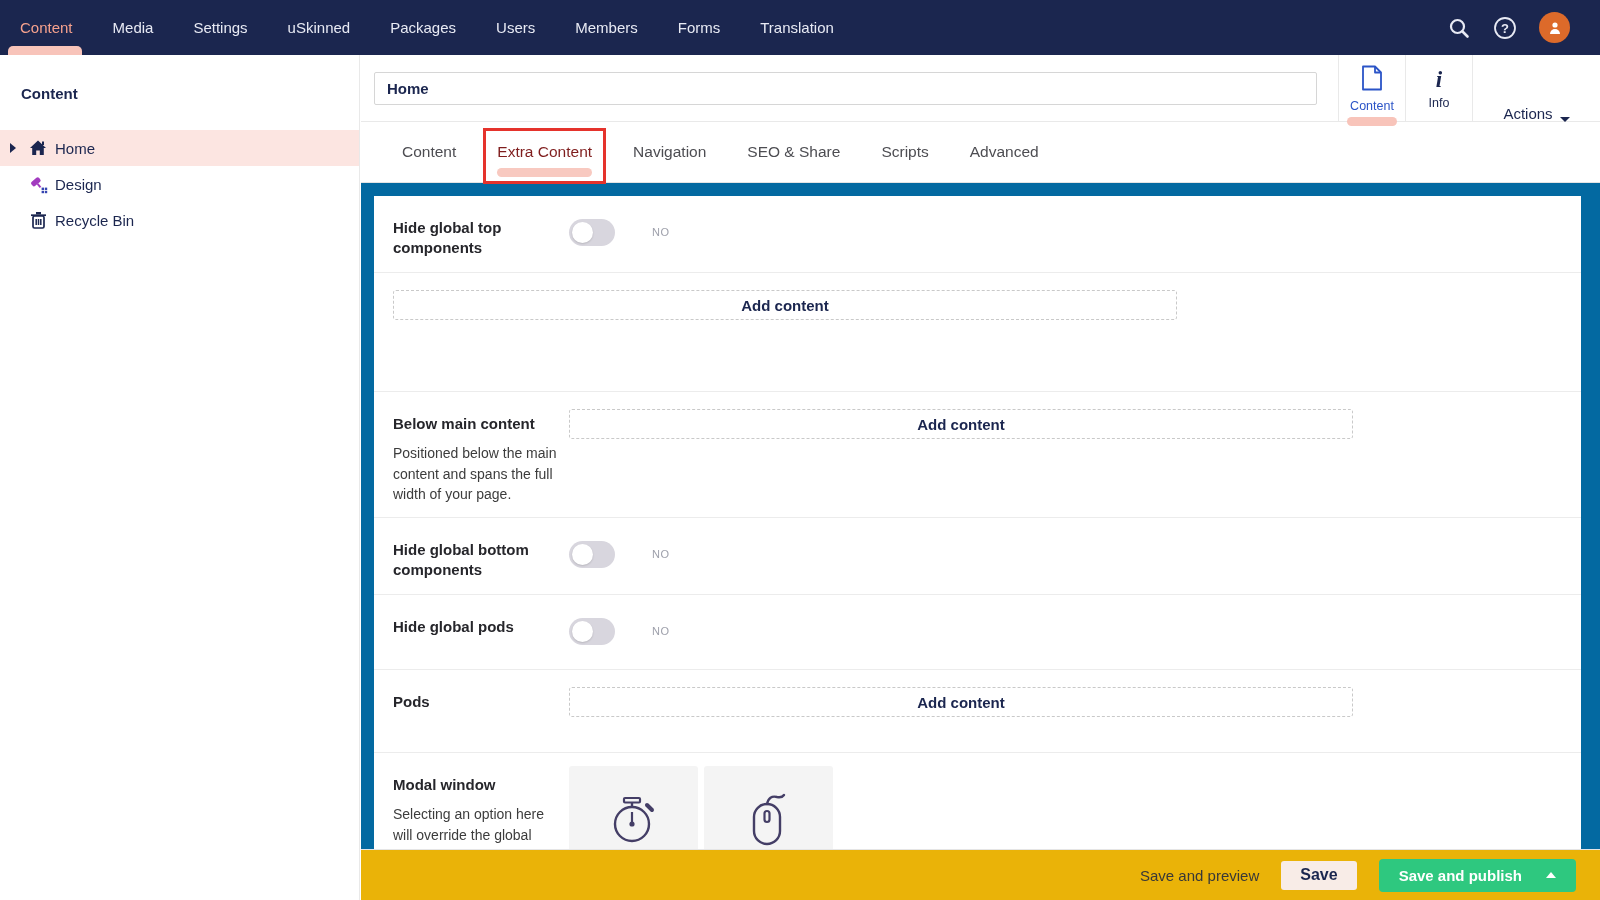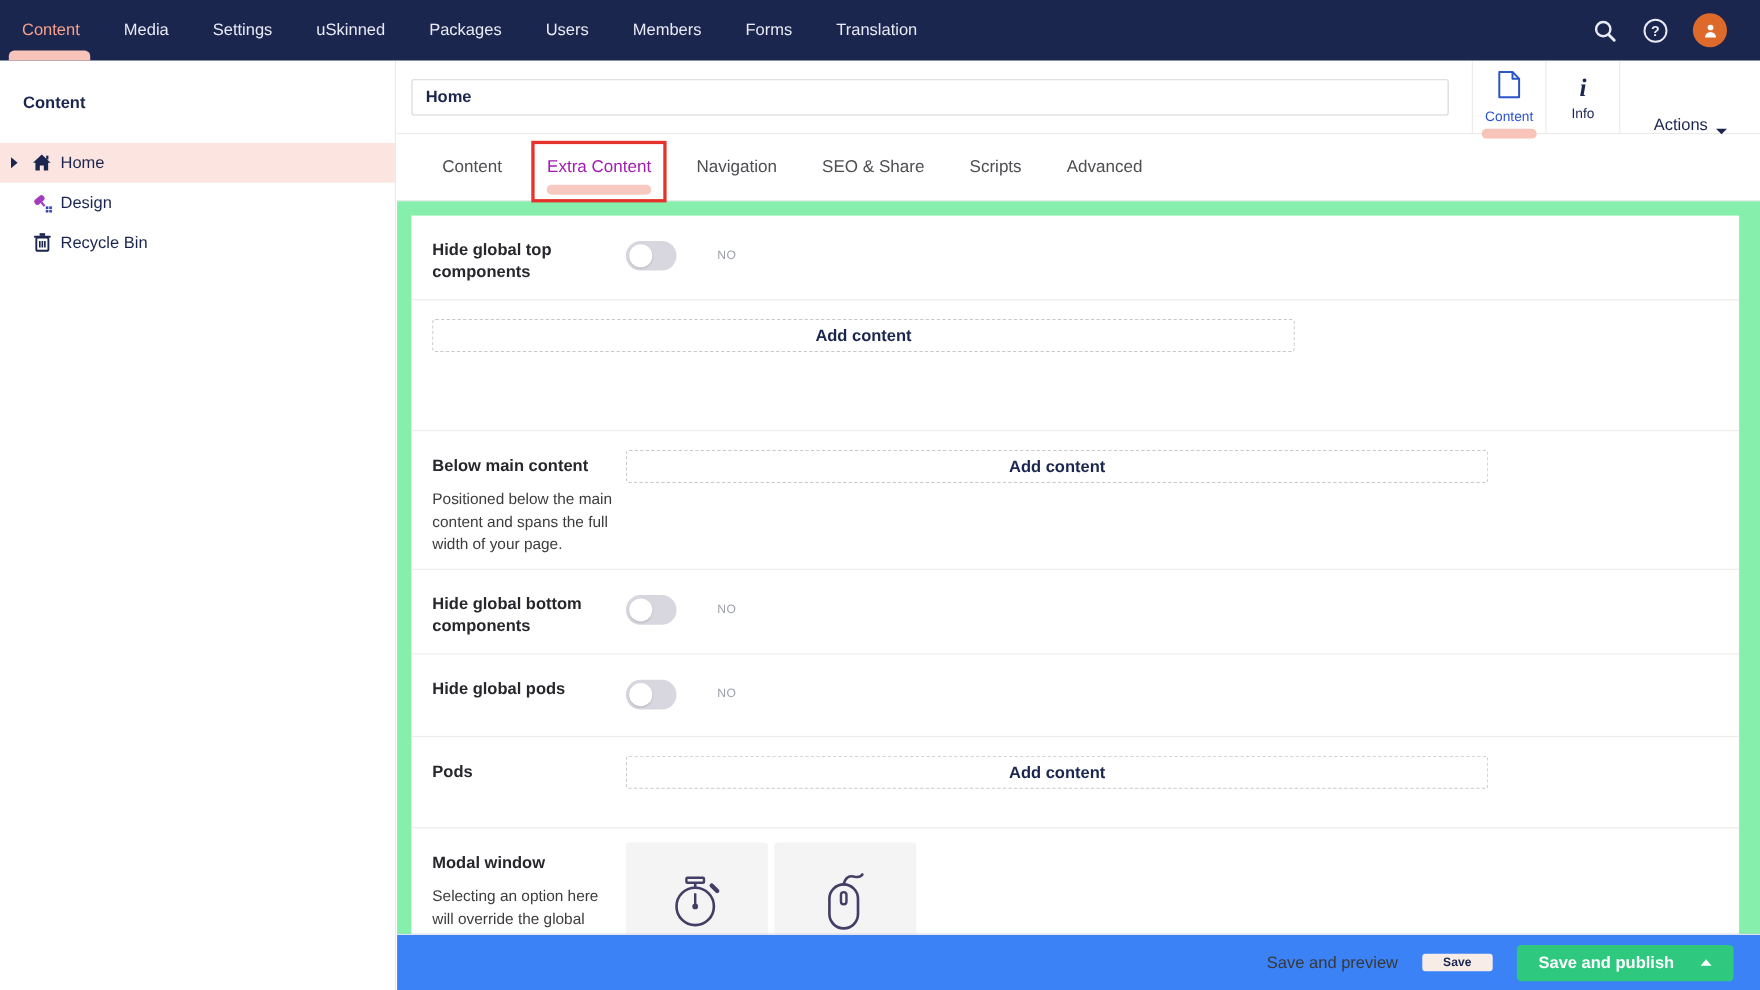--- a/index.html
+++ b/index.html
@@ -56,29 +56,29 @@
                  color:#1b264f; font-size:15px; }
   .caret-down { width:0; height:0; border-left:5px solid transparent; border-right:5px solid transparent;
                 border-top:5px solid #1b264f; margin-top:2px; }
 
   
   .tab-bar { position:absolute; top:67px; left:0; right:0; height:61px; background:#fff;
              border-bottom:1px solid #e4e4e4; display:flex; align-items:center;
              padding-left:41px; column-gap:41px; }
   .tab { position:relative; height:100%; display:flex; align-items:center;
          font-size:15.5px; color:#4d4d52; cursor:pointer; }
-  .tab.active { color:#a21caf; }
+  .tab.active { color:#7f1d1d; }
   .tab-pill { position:absolute; left:0; right:0; bottom:5px; height:9px;
               background:#f8c9c0; border-radius:5px; }
   .annotation-box { position:absolute; left:-14px; right:-14px; top:6px; bottom:-2px;
                     border:3px solid #e5332c; pointer-events:none; z-index:10; }
 
   
   .scroll-area { position:absolute; top:128px; left:0; right:0; bottom:51px;
-                 overflow:hidden; background:#86efac; }
+                 overflow:hidden; background:#0369a1; }
   .card { margin:13px 20px 0 13px; width:1207px; background:#fff; min-height:800px; }
   .field-row { display:grid; grid-template-columns:176px 1fr; padding:13px 28px 13px 19px;
                border-bottom:1px solid #ececec; }
   .field-row:last-child { border-bottom:none; }
   .f-label { font-size:15px; font-weight:bold; color:#26262b; line-height:1.35;
              padding-right:16px; padding-top:9px; }
   .f-desc { font-size:14px; font-weight:normal; color:#3c3c3c; line-height:1.45;
             margin-top:9px; padding-right:10px; }
   .row-toggle { min-height:77px; }
   .row-add-tall { min-height:119px; }
@@ -93,26 +93,26 @@
 
   .add-box { width:784px; height:30px; border:1px dashed #c9c9c9; border-radius:3px;
              display:flex; align-items:center; justify-content:center; cursor:pointer; margin-top:4px; }
   .add-box span { font-size:15px; font-weight:bold; color:#1b264f; }
 
   .option-tiles { display:flex; gap:6px; }
   .option-tile { width:129px; height:110px; background:#f4f4f4; border-radius:3px;
                  display:flex; align-items:center; justify-content:center; cursor:pointer; }
 
   
-  .footer { position:absolute; left:0; right:0; bottom:0; height:51px; background:#3b82f6;
+  .footer { position:absolute; left:0; right:0; bottom:0; height:51px; background:#eab308;
             border-top:1px solid #e5e5e5; display:flex; align-items:center; justify-content:flex-end;
             gap:22px; padding-right:24px; z-index:25; }
   .link-btn { font-size:15px; color:#383838; cursor:pointer; }
-  .save-btn { background:#f8ece7; color:#1b264f; font-weight:bold; font-size:11px;
-              border:none; border-radius:3px; height:16px; padding:0 19px; cursor:pointer;
+  .save-btn { background:#f8ece7; color:#1b264f; font-weight:bold; font-size:16px;
+              border:none; border-radius:3px; height:29px; padding:0 19px; cursor:pointer;
               font-family:"Liberation Sans", sans-serif; }
   .publish-btn { background:#2ec87f; color:#fff; font-weight:bold; font-size:15px;
                  border:none; border-radius:4px; height:33px; padding:0 20px; cursor:pointer;
                  display:flex; align-items:center; gap:24px;
                  font-family:"Liberation Sans", sans-serif; }
   .caret-up { width:0; height:0; border-left:5px solid transparent; border-right:5px solid transparent;
               border-bottom:6px solid #fff; }
 </style>
 </head>
 <body>

